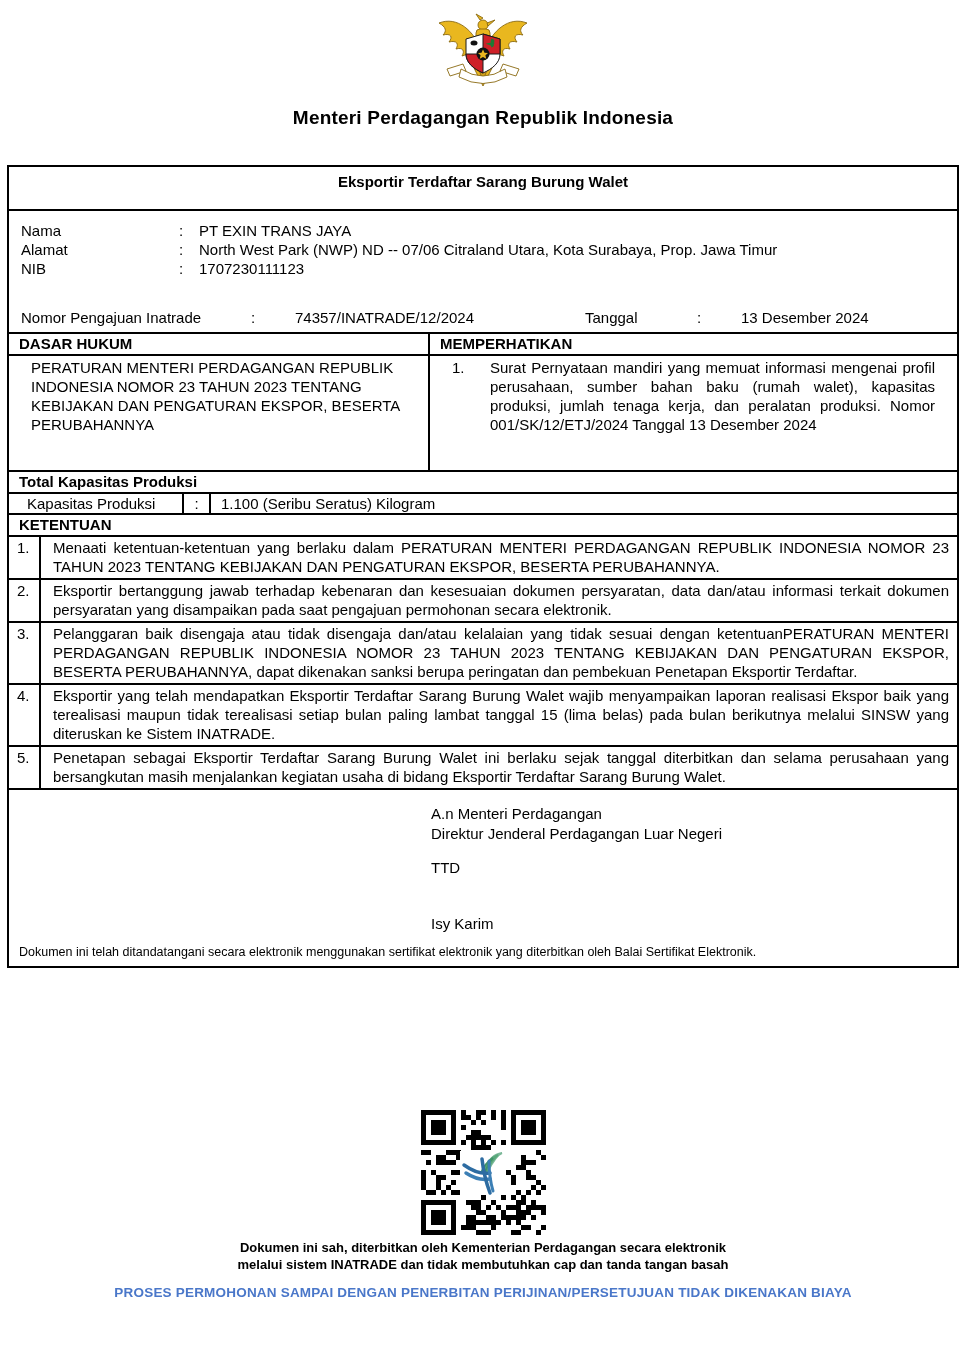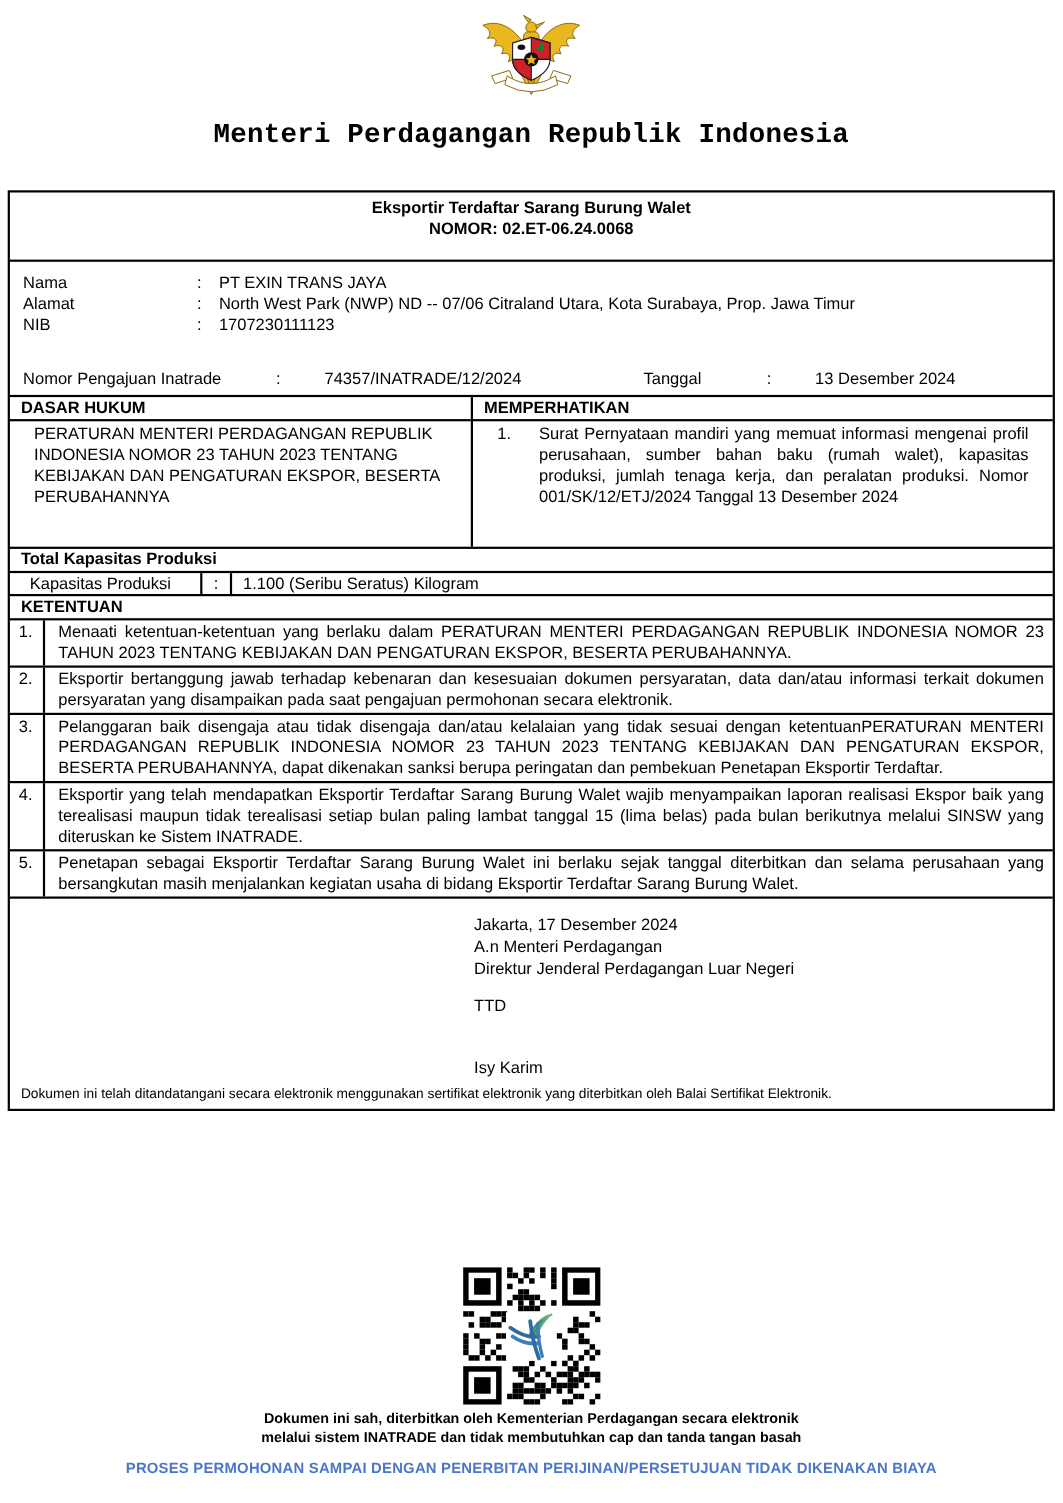--- a/index.html
+++ b/index.html
@@ -3,21 +3,21 @@
 <meta charset="utf-8">
 <style>
   * { box-sizing: border-box; }
   html,body { margin:0; padding:0; }
   body {
     width:966px; height:1366px; background:#ffffff; color:#000;
     font-family:"Liberation Sans","DejaVu Sans",sans-serif;
     font-size:15px; position:relative; overflow:hidden;
   }
   .page-header { text-align:center; padding-top:8px; }
-  .ministry-title { font-size:25px; font-weight:bold; margin-top:4px; letter-spacing:0.2px;font-family:Liberation Mono, monospace; }
+  .ministry-title { font-size:19px; font-weight:bold; margin-top:4px; letter-spacing:0.2px; }
 
   .doc-table { width:952px; margin:36px auto 0; border:2px solid #000; }
   .b-bot { border-bottom:2px solid #000; }
 
   .title-cell { text-align:center; font-weight:bold; line-height:19px; padding:5px 0 18px; }
 
   .info-cell { padding:10px 0 5px 12px; line-height:19px; }
   .kv { display:grid; grid-template-columns:158px 20px 1fr; }
   .submission { display:grid; grid-template-columns:206px 20px 266px 88px 20px 1fr; margin-top:30px;gap:24px; }
 
@@ -89,21 +89,20 @@
     <ellipse cx="39" cy="35" rx="3.5" ry="2.5" fill="#111111"></ellipse>
     <path d="M56 32 q4 1 0 2 q4 1 0 2 q3 1 0 2" stroke="#1e7a34" stroke-width="3" fill="none"></path>
   </svg>
   <div class="ministry-title">Menteri Perdagangan Republik Indonesia</div>
 </div>
 
 <div class="doc-table">
 
   <div class="title-cell b-bot">
     <div>Eksportir Terdaftar Sarang Burung Walet</div>
-    <div>NOMOR: 02.ET-06.24.0068</div>
   </div>
 
   <div class="info-cell b-bot">
     <div class="kv">
       <span>Nama</span>
       <span>:</span>
       <span>PT EXIN TRANS JAYA</span>
     </div>
     <div class="kv">
       <span>Alamat</span>
@@ -167,21 +166,20 @@
     <span class="ket-no">4.</span>
     <span class="ket-text">Eksportir yang telah mendapatkan Eksportir Terdaftar Sarang Burung Walet wajib menyampaikan laporan realisasi Ekspor baik yang terealisasi maupun tidak terealisasi setiap bulan paling lambat tanggal 15 (lima belas) pada bulan berikutnya melalui SINSW yang diteruskan ke Sistem INATRADE.</span>
   </div>
   <div class="ket-item b-bot">
     <span class="ket-no">5.</span>
     <span class="ket-text">Penetapan sebagai Eksportir Terdaftar Sarang Burung Walet ini berlaku sejak tanggal diterbitkan dan selama perusahaan yang bersangkutan masih menjalankan kegiatan usaha di bidang Eksportir Terdaftar Sarang Burung Walet.</span>
   </div>
 
   <div class="sign-cell">
     <div class="sign-block">
-      <div>Jakarta, 17 Desember 2024</div>
       <div>A.n Menteri Perdagangan</div>
       <div>Direktur Jenderal Perdagangan Luar Negeri</div>
       <div class="sign-ttd">TTD</div>
       <div class="sign-name">Isy Karim</div>
     </div>
     <div class="esign-note">Dokumen ini telah ditandatangani secara elektronik menggunakan sertifikat elektronik yang diterbitkan oleh Balai Sertifikat Elektronik.</div>
   </div>
 
 </div>
 

